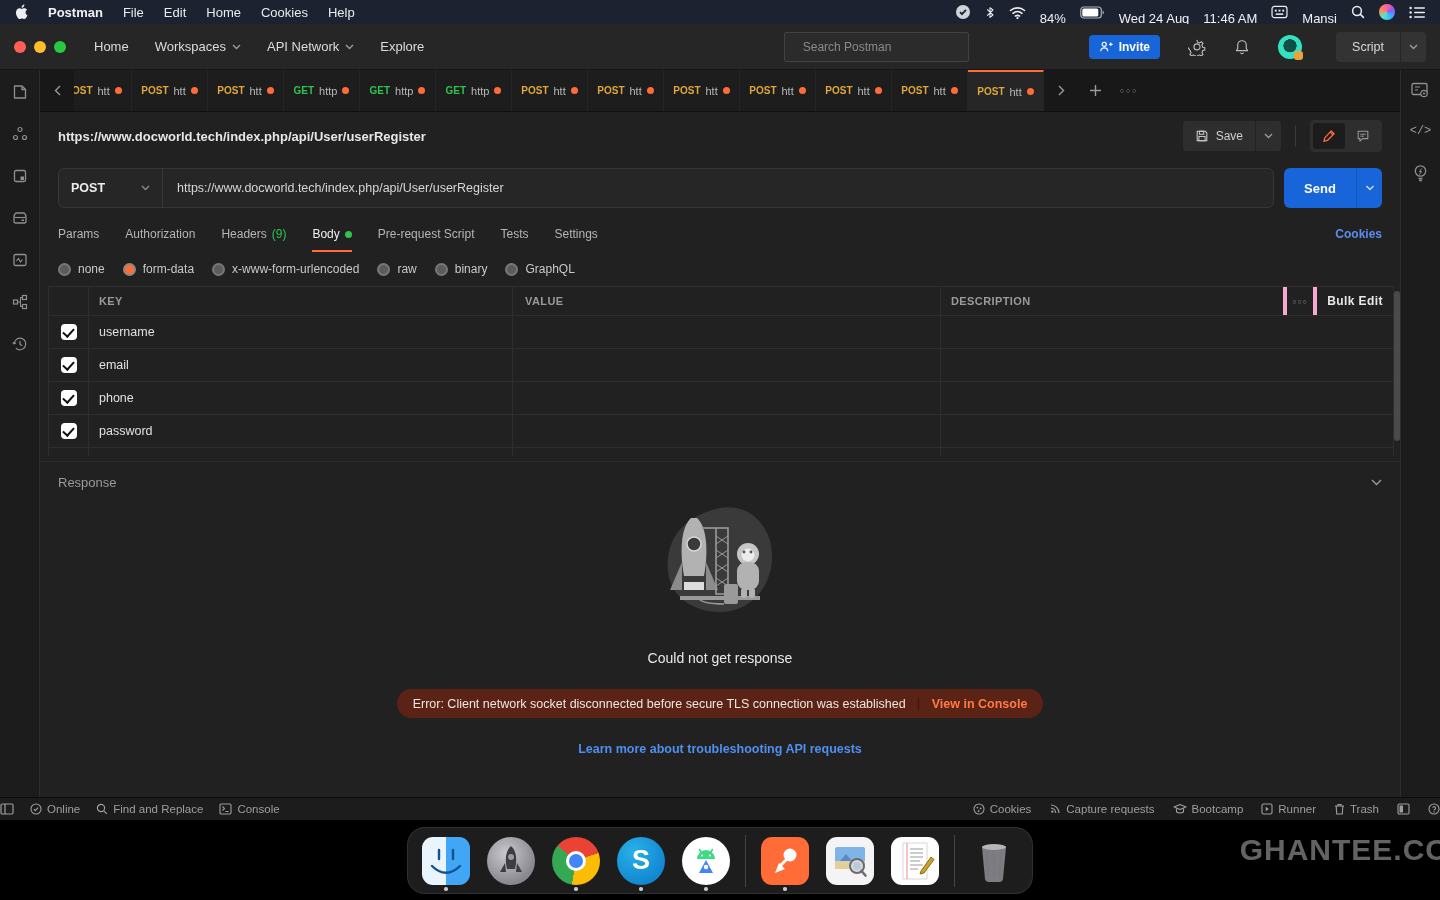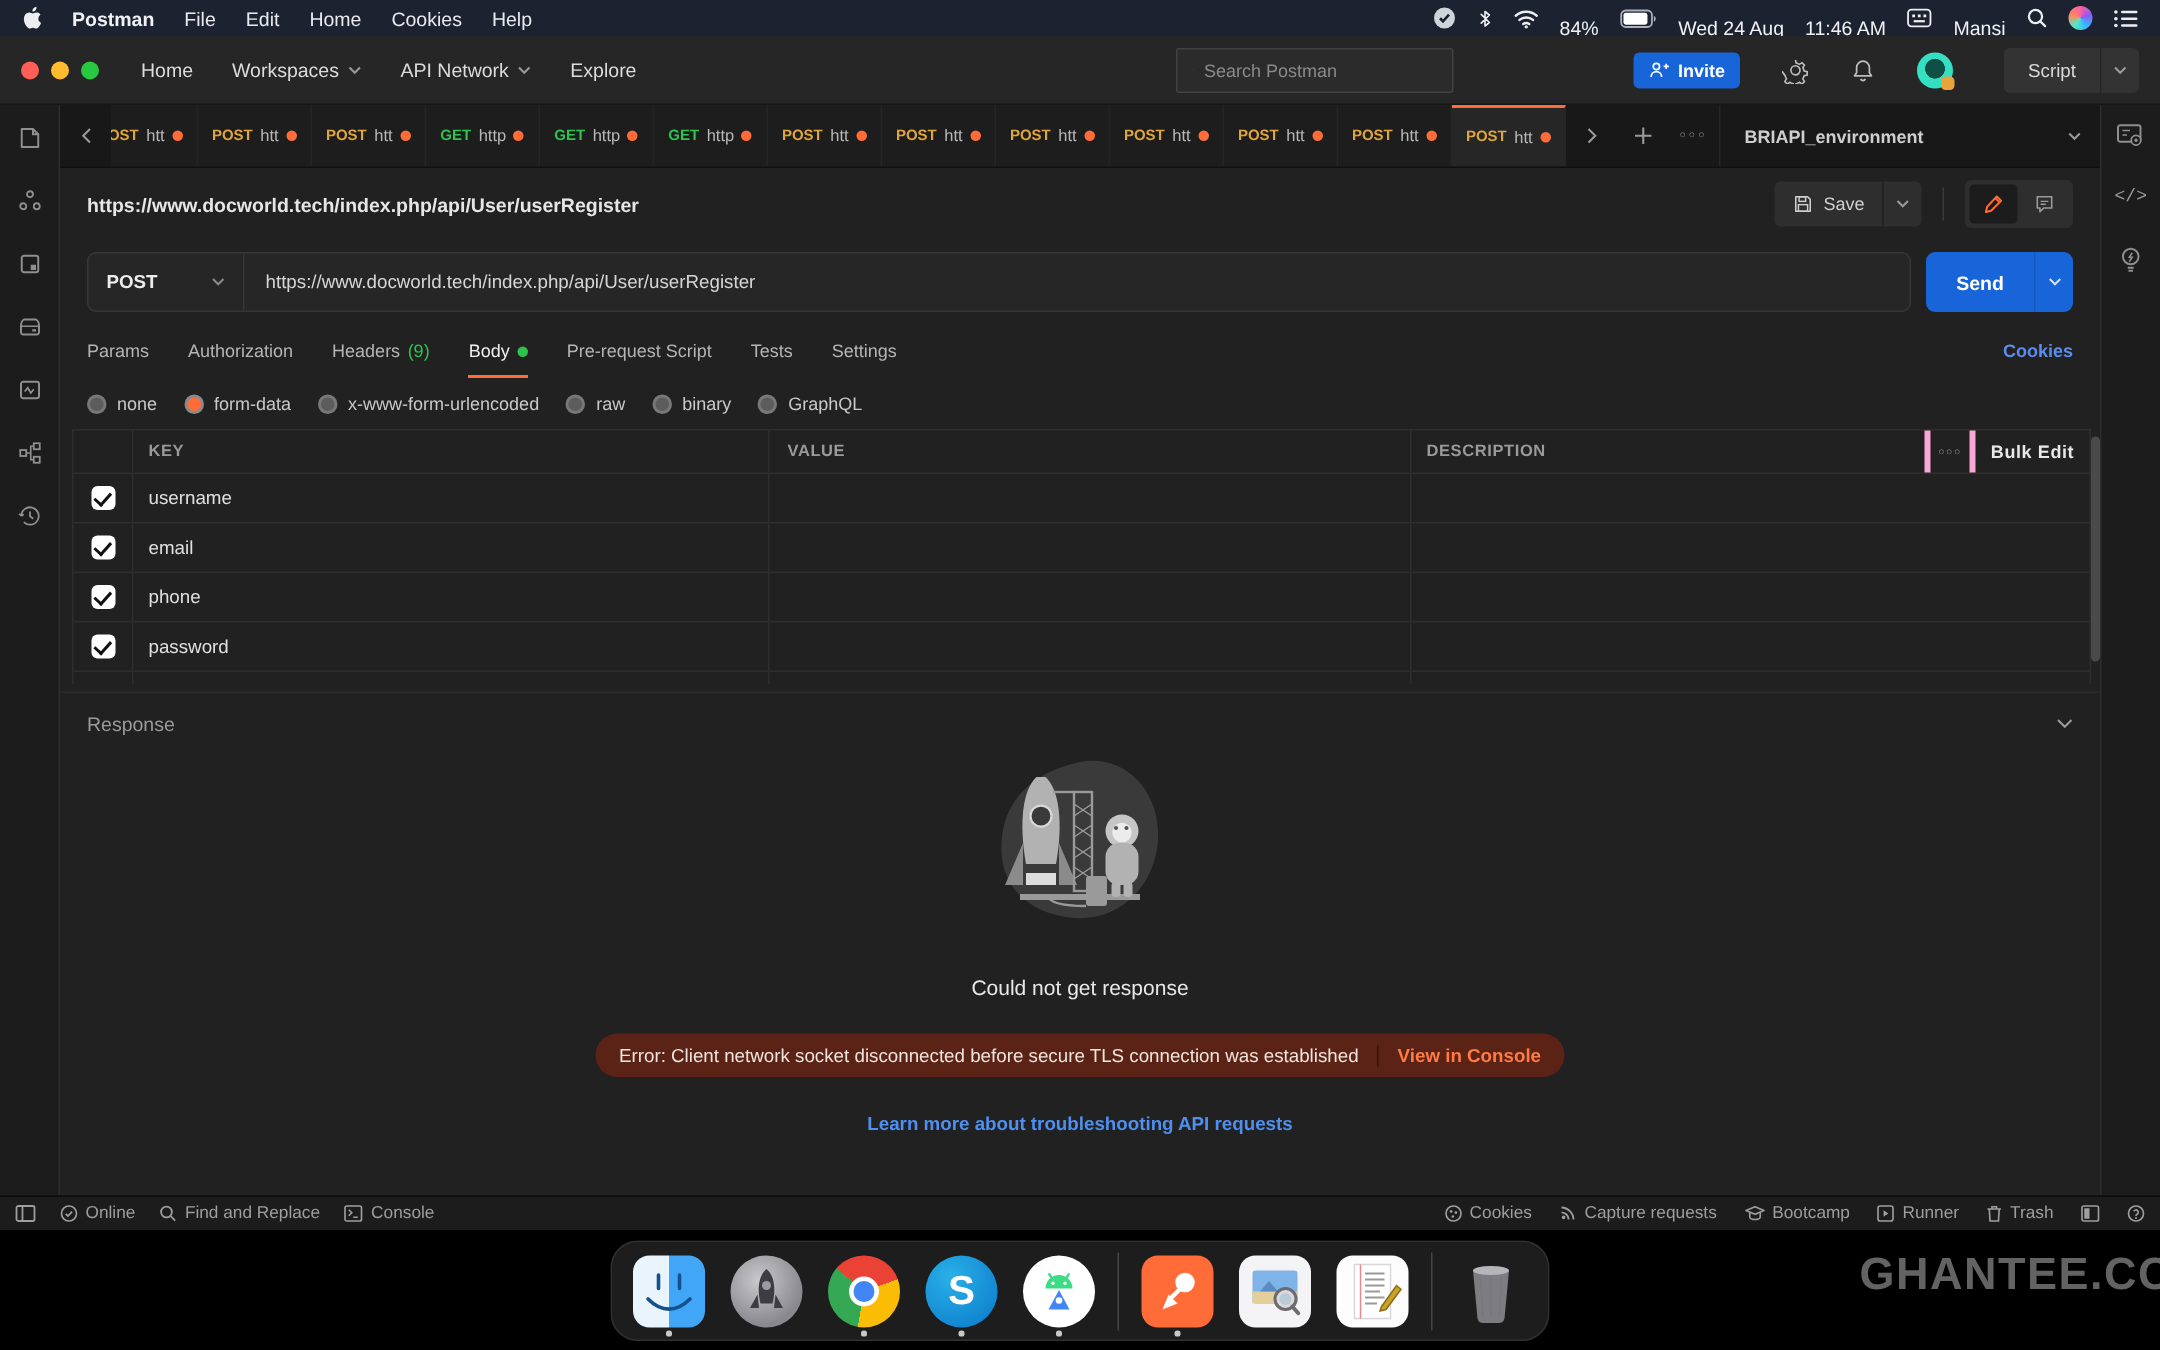--- a/index.html
+++ b/index.html
@@ -115,21 +115,21 @@
   .response { flex:1; border-top:1px solid #2b2b2b; margin-top:5px; display:flex; flex-direction:column; min-height:0; }
   .resp-head { height:40px; display:flex; align-items:center; padding:0 18px; color:#9a9a9a; font-size:13px; flex:none; }
   .resp-head .sp { flex:1; }
   .resp-body { flex:1; display:flex; flex-direction:column; align-items:center; }
   .resp-title { margin-top:26px; font-size:14px; color:#e8e8e8; }
   .err-pill { margin-top:23px; background:#5b2315; border-radius:16px; height:29px; display:flex; align-items:center; padding:0 16px; font-size:12.5px; color:#f0e4de; }
   .err-action { margin-left:12px; padding-left:13px; border-left:1px solid rgba(0,0,0,.4); color:#ff7a45; font-weight:700; }
   .learn-link { margin-top:24px; color:#4e8ff0; font-size:12.5px; font-weight:700; }
 
   
-  .statusbar { height:23px; background:#1c1c1c; border-top:1px solid #0c0c0c; display:flex; align-items:center; padding:0 10px; gap:16px; font-size:11.5px; color:#9e9e9e; flex:none; }
+  .statusbar { height:23px; background:#1c1c1c; border-top:1px solid #0c0c0c; display:flex; align-items:center; padding:0 0; gap:16px; font-size:11.5px; color:#9e9e9e; flex:none; }
   .sb-item { display:flex; align-items:center; gap:5px; }
   .sb-right { margin-left:auto; display:flex; align-items:center; gap:18px; }
 
   
   .desktop { height:80px; background:#000; position:relative; flex:none; }
   .dock { position:absolute; left:50%; transform:translateX(-50%); bottom:6px; height:67px; background:rgba(52,52,52,.55); border:1px solid rgba(255,255,255,.09); border-radius:18px; display:flex; align-items:center; padding:0 12px; gap:13px; }
   .dock-app { width:52px; height:62px; display:flex; flex-direction:column; align-items:center; justify-content:center; position:relative; }
   .dock-dot { position:absolute; bottom:1px; width:3.5px; height:3.5px; border-radius:50%; background:#c9c9c9; }
   .dock-div { width:1px; height:52px; background:rgba(255,255,255,.18); }
   .di { width:48px; height:48px; border-radius:11px; position:relative; overflow:hidden; }
@@ -423,27 +423,20 @@
             <svg width="7" height="11" viewBox="0 0 7 11">
               <path d="M1 1l4.5 4.5L1 10" stroke="#9a9a9a" stroke-width="1.4" fill="none"></path>
             </svg>
           </span>
         <span class="tb-btn">
             <svg width="13" height="13" viewBox="0 0 13 13">
               <path d="M6.5 1v11M1 6.5h11" stroke="#9a9a9a" stroke-width="1.4"></path>
             </svg>
           </span>
         <span class="tb-btn tb-dots">○○○</span>
-        <div class="env-area">
-          <span class="env-name">BRIAPI_environment</span>
-          <span class="sp"></span>
-          <svg width="10" height="6" viewBox="0 0 9 6">
-              <path d="M1 1l3.5 3.5L8 1" stroke="#9a9a9a" stroke-width="1.4" fill="none"></path>
-            </svg>
-        </div>
       </div>
 
       <div class="main">
         <div class="title-row">
           <span class="req-title">https://www.docworld.tech/index.php/api/User/userRegister</span>
           <div class="title-right">
             <div class="save-btn">
               <span class="save-main">
                 <svg width="14" height="14" viewBox="0 0 16 16">
                     <path d="M2.5 2.5h9l2 2v9h-11z" stroke="#cfcfcf" stroke-width="1.2" fill="none" stroke-linejoin="round"></path>

